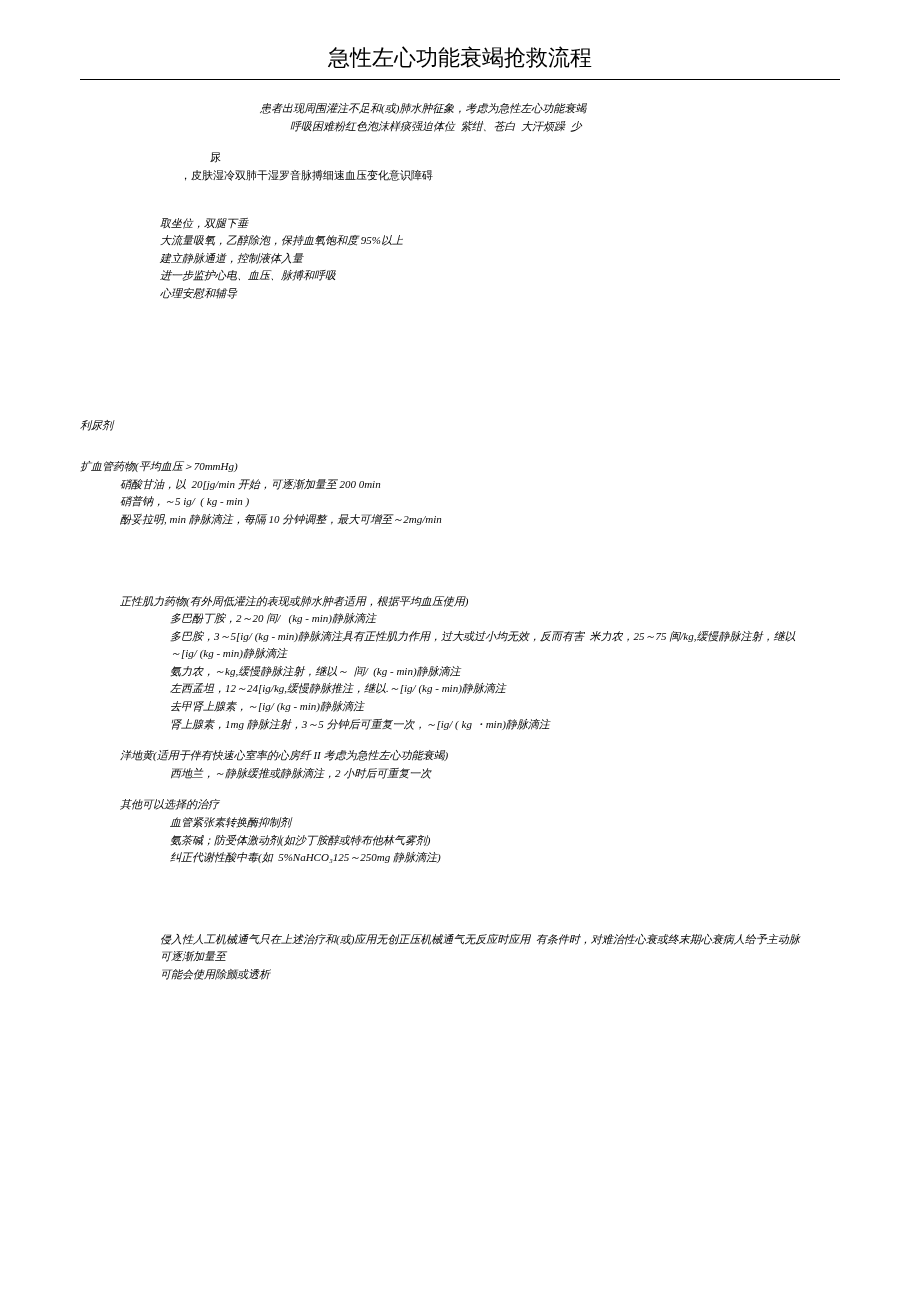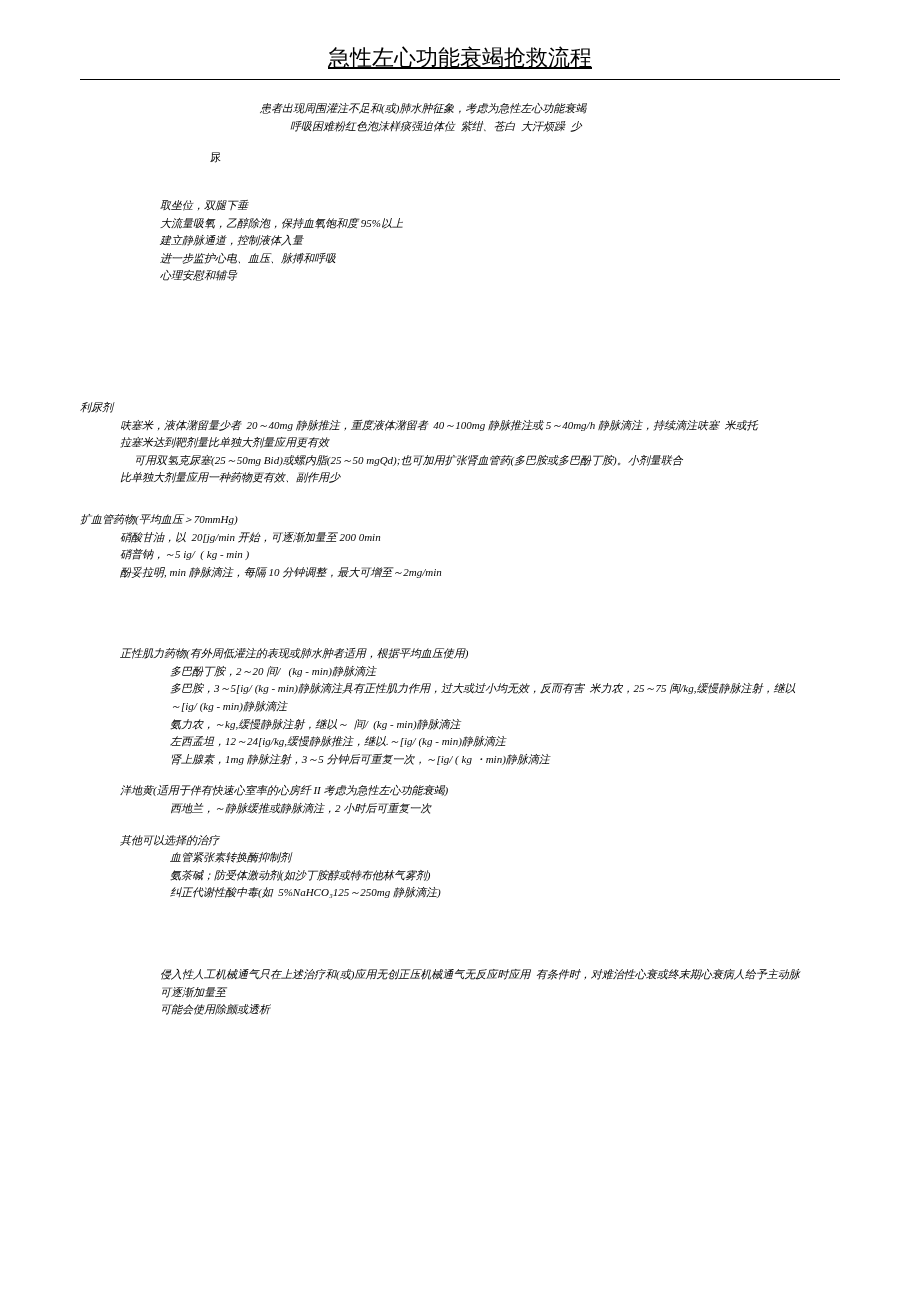--- a/index.html
+++ b/index.html
@@ -19,21 +19,20 @@
       padding: 40px 80px 60px 80px;
     }
     .title {
       font-size: 22px;
       text-align: center;
       font-family: "SimSun", "宋体", serif;
       font-weight: normal;
       border-bottom: 1px solid #000;
       padding-bottom: 4px;
       margin-bottom: 20px;
-      text-decoration: underline;
     }
     .block {
       margin-bottom: 14px;
       font-style: italic;
     }
     .line {
       white-space: pre-wrap;
     }
     .center-block {
       text-align: left;
@@ -60,44 +59,39 @@
 
 <div class="page">
 
   <h1 class="title">急性左心功能衰竭抢救流程</h1>
 
   <div class="block center-block">
     <div class="line">患者出现周围灌注不足和(或)肺水肿征象，考虑为急性左心功能衰竭</div>
     <div class="line" style="padding-left:30px">呼吸困难粉红色泡沫样痰强迫体位  紫绀、苍白  大汗烦躁  少</div>
   </div>
   <div class="line" style="padding-left:130px">尿</div>
+  <div class="line" style="padding-left:100px">，皮肤湿冷双肺干湿罗音脉搏细速血压变化意识障碍</div>
 
   <div class="spacer-md"></div>
 
   <div class="block indent-1">
     <div class="line">取坐位，双腿下垂</div>
     <div class="line">大流量吸氧，乙醇除泡，保持血氧饱和度 95%以上</div>
     <div class="line">建立静脉通道，控制液体入量</div>
     <div class="line">进一步监护心电、血压、脉搏和呼吸</div>
     <div class="line">心理安慰和辅导</div>
   </div>
 
   <div class="spacer-lg"></div>
 
 
   <div class="spacer-lg"></div>
 
   <div class="block">
     <div class="line">利尿剂</div>
-    <div class="indent-2">
-      <div class="line">呋塞米，液体潴留量少者  20～40mg 静脉推注，重度液体潴留者  40～100mg 静脉推注或 5～40mg/h 静脉滴注，持续滴注呋塞  米或托</div>
-      <div class="line">拉塞米达到靶剂量比单独大剂量应用更有效</div>
-      <div class="line" style="padding-left:14px">可用双氢克尿塞(25～50mg Bid)或螺内脂(25～50 mgQd);也可加用扩张肾血管药(多巴胺或多巴酚丁胺)。小剂量联合</div>
-      <div class="line">比单独大剂量应用一种药物更有效、副作用少</div>
-    </div>
   </div>
 
   <div class="spacer-sm"></div>
 
   <div class="block">
     <div class="line">扩血管药物(平均血压＞70mmHg)</div>
     <div class="indent-2">
       <div class="line">硝酸甘油，以  20[jg/min 开始，可逐渐加量至 200 0min</div>
       <div class="line">硝普钠，～5 ig/  ( kg - min )</div>
       <div class="line">酚妥拉明, min 静脉滴注，每隔 10 分钟调整，最大可增至～2mg/min</div>
@@ -107,20 +101,21 @@
   <div class="spacer-lg"></div>
 
   <div class="block indent-2">
     <div class="line">正性肌力药物(有外周低灌注的表现或肺水肿者适用，根据平均血压使用)</div>
     <div class="sub-indent">
       <div class="line">多巴酚丁胺，2～20 间/   (kg - min)静脉滴注</div>
       <div class="line">多巴胺，3～5[ig/ (kg - min)静脉滴注具有正性肌力作用，过大或过小均无效，反而有害  米力农，25～75 闽/kg,缓慢静脉注射，继以</div>
       <div class="line">～[ig/ (kg - min)静脉滴注</div>
       <div class="line">氨力农，～kg,缓慢静脉注射，继以～  间/  (kg - min)静脉滴注</div>
       <div class="line">左西孟坦，12～24[ig/kg,缓慢静脉推注，继以.～[ig/ (kg - min)静脉滴注</div>
+      <div class="line">去甲肾上腺素，～[ig/ (kg - min)静脉滴注</div>
       <div class="line">肾上腺素，1mg 静脉注射，3～5 分钟后可重复一次，～[ig/ ( kg ・min)静脉滴注</div>
     </div>
   </div>
 
   <div class="block indent-2">
     <div class="line">洋地黄(适用于伴有快速心室率的心房纤 II 考虑为急性左心功能衰竭)</div>
     <div class="sub-indent">
       <div class="line">西地兰，～静脉缓推或静脉滴注，2 小时后可重复一次</div>
     </div>
   </div>

